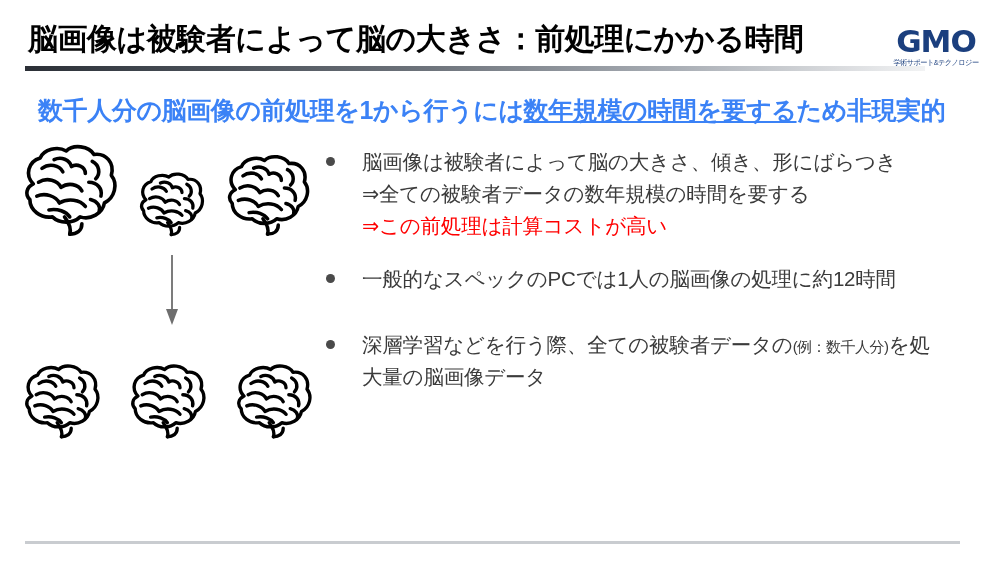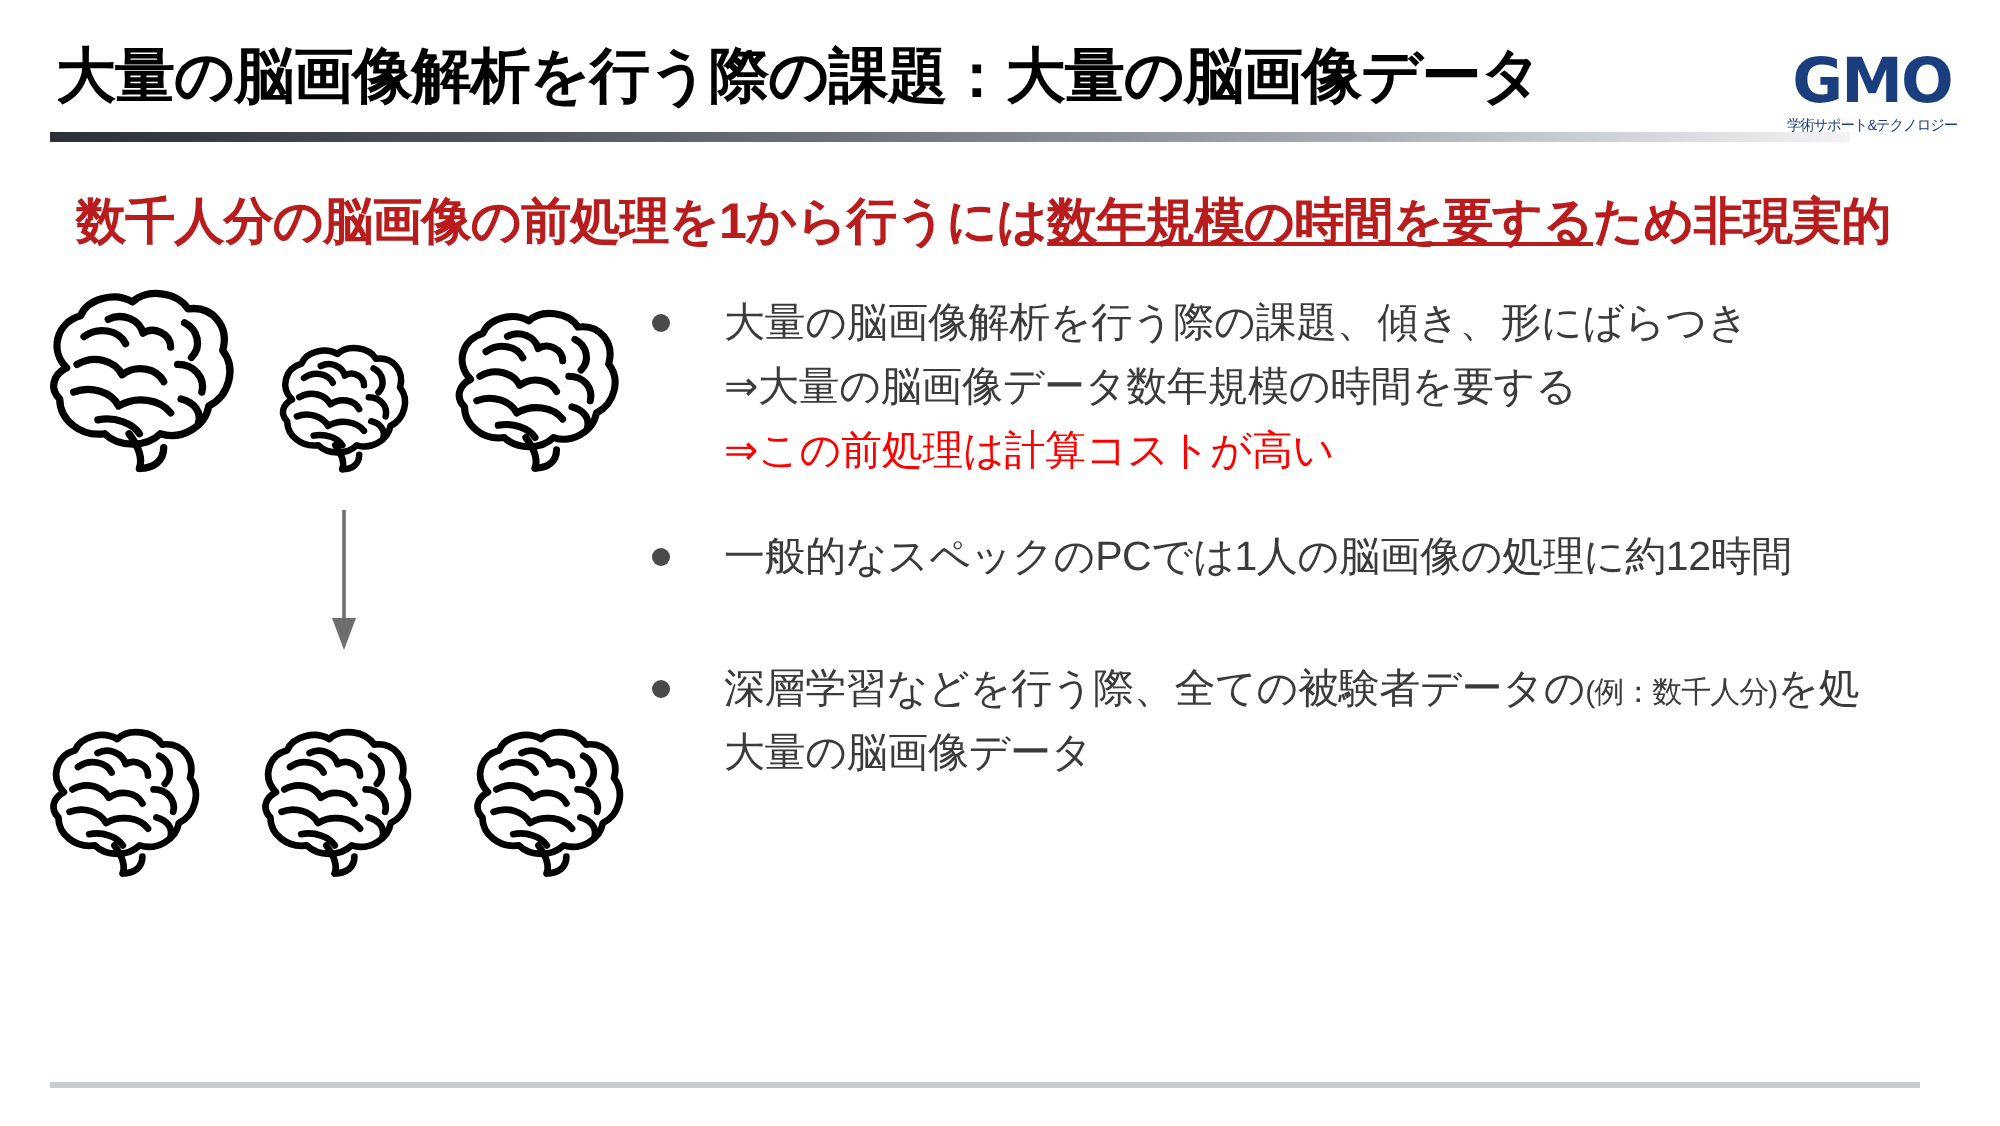--- a/index.html
+++ b/index.html
@@ -71,21 +71,21 @@
     transform: scaleX(0.96);
   }
 
   
   #headline {
     position: absolute;
     left: 38px;
     top: 94px;
     font-size: 25px;
     font-weight: bold;
-    color: #b91c1c;
+    color: #3b82f6;
     white-space: nowrap;
     letter-spacing: -0.4px;
   }
   #headline .u { text-decoration: underline; text-underline-offset: 2px; }
 
   
   #figure-col {
     position: absolute;
     left: 0;
     top: 130px;
@@ -153,21 +153,21 @@
     height: 3px;
     background: #c9ccd0;
   }
 </style>
 </head>
 <body>
 
 <div id="slide">
 
   <div id="title-area">
-    <div id="slide-title">大量の脳画像解析を行う際の課題：大量の脳画像データ</div>
+    <div id="slide-title">脳画像は被験者によって脳の大きさ：前処理にかかる時間</div>
     <div id="title-rule"></div>
   </div>
 
   <div id="gmo-logo">
     <div id="gmo-wordmark">GMO</div>
     <div id="gmo-tagline">学術サポート&amp;テクノロジー</div>
   </div>
 
   <div id="headline">
     <span>数千人分の脳画像の前処理を1から行うには</span><span class="u">数年規模の時間を要する</span><span>ため非現実的</span>
@@ -278,22 +278,22 @@
           <path d="M62 106 C70 106 76 102 76 94"></path>
         </g>
       </svg>
     </div>
   </div>
 
   <div id="bullets">
 
     <div class="bullet-item" id="bullet-1">
       <span class="bullet-dot"></span>
-      <div class="b-line"><span>大量の脳画像解析を行う際の課題、傾き、形に</span><span class="bold">ばらつき</span></div>
-      <div class="b-line"><span>⇒大量の脳画像データ</span><span class="bold">数年規模の時間を要する</span></div>
+      <div class="b-line"><span>脳画像は被験者によって脳の大きさ、傾き、形に</span><span class="bold">ばらつき</span></div>
+      <div class="b-line"><span>⇒全ての被験者データの</span><span class="bold">数年規模の時間を要する</span></div>
       <div class="b-line red"><span>⇒この前処理は計算コストが高い</span></div>
     </div>
 
     <div class="bullet-item" id="bullet-2">
       <span class="bullet-dot"></span>
       <div class="b-line"><span>一般的なスペックのPCでは1人の脳画像の処理に</span><span class="bold">約12時間</span></div>
     </div>
 
     <div class="bullet-item" id="bullet-3">
       <span class="bullet-dot"></span>

